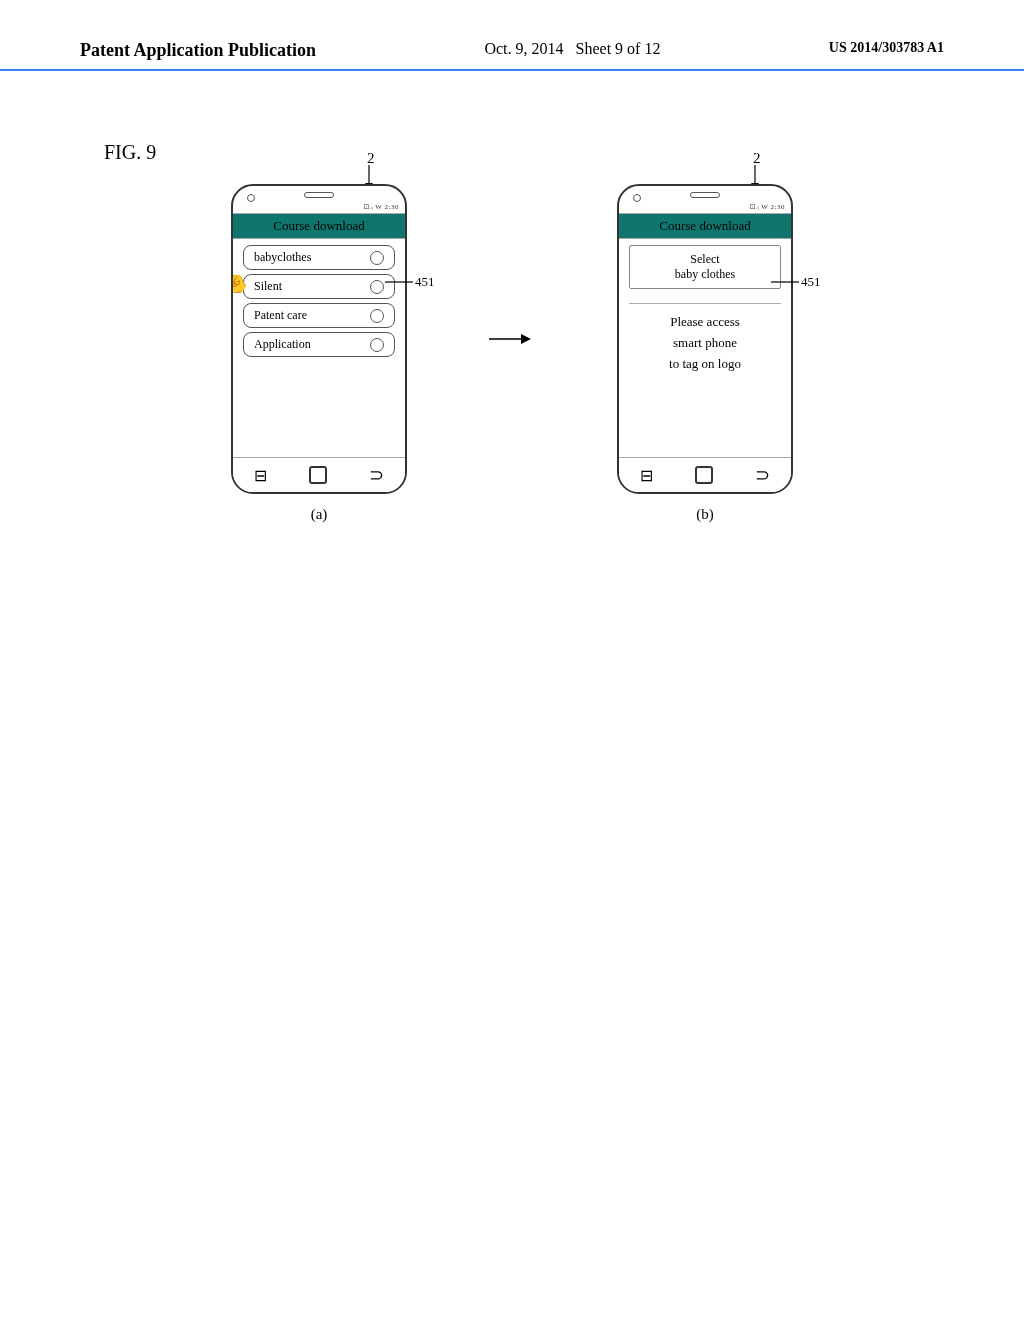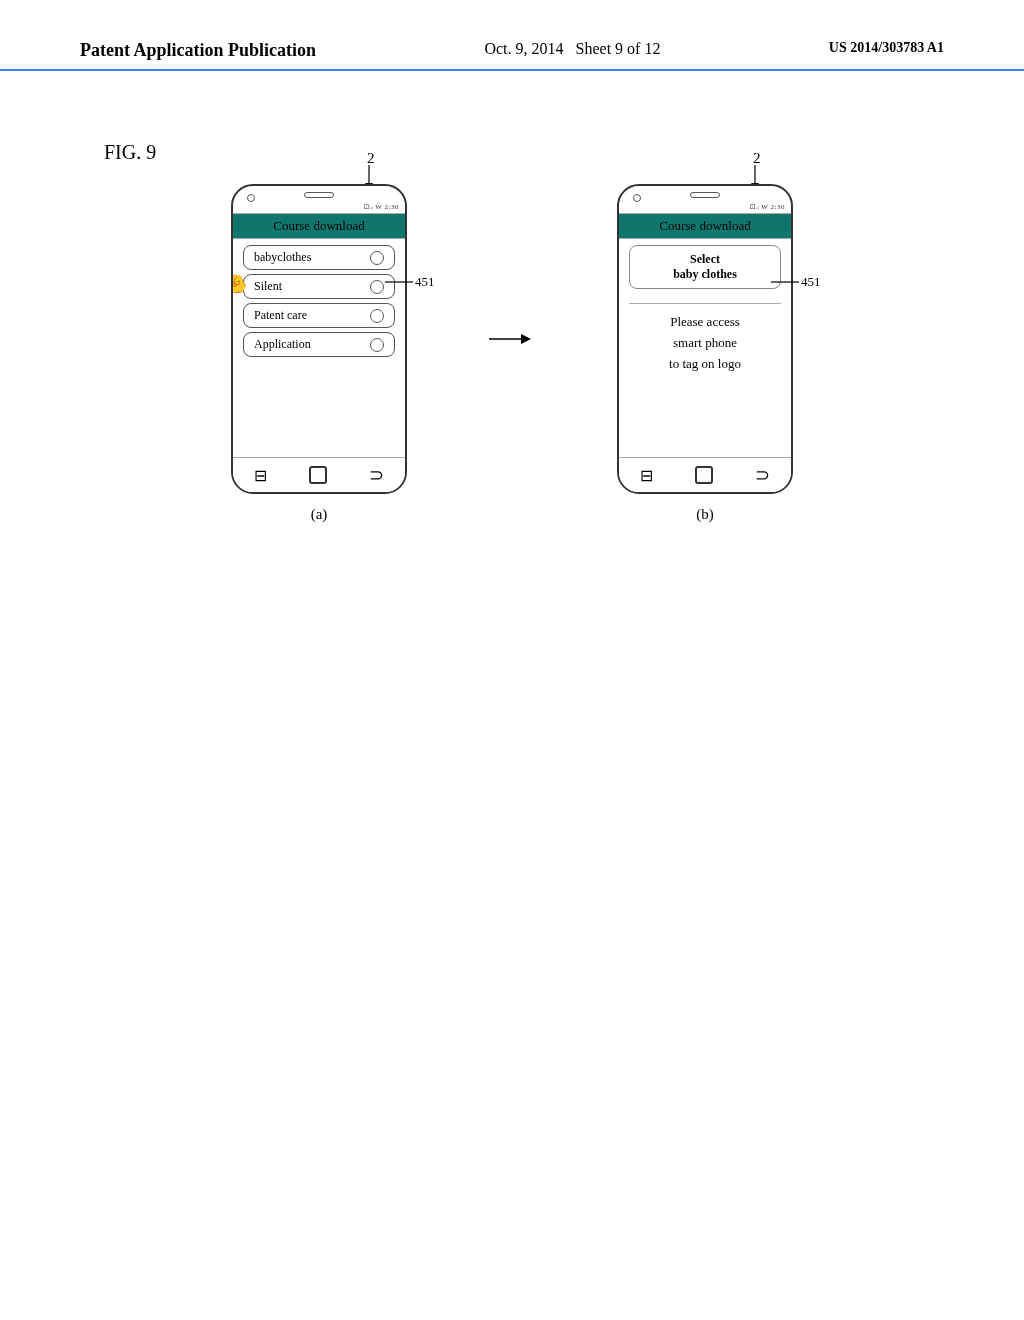--- a/index.html
+++ b/index.html
@@ -180,26 +180,25 @@
     
     .arrow-between {
       display: flex;
       align-items: center;
       margin-top: 140px;
     }
 
     
     .select-box {
       border: 1.5px solid #888;
-      border-radius: 8px;
+      border-radius: 2px;
       padding: 6px 8px;
       font-size: 12px;
       text-align: center;
       margin-bottom: 6px;
-      font-weight: bold;
     }
     .message-text {
       font-size: 13px;
       text-align: center;
       line-height: 1.6;
     }
 
     
     .hand-icon {
       position: absolute;

